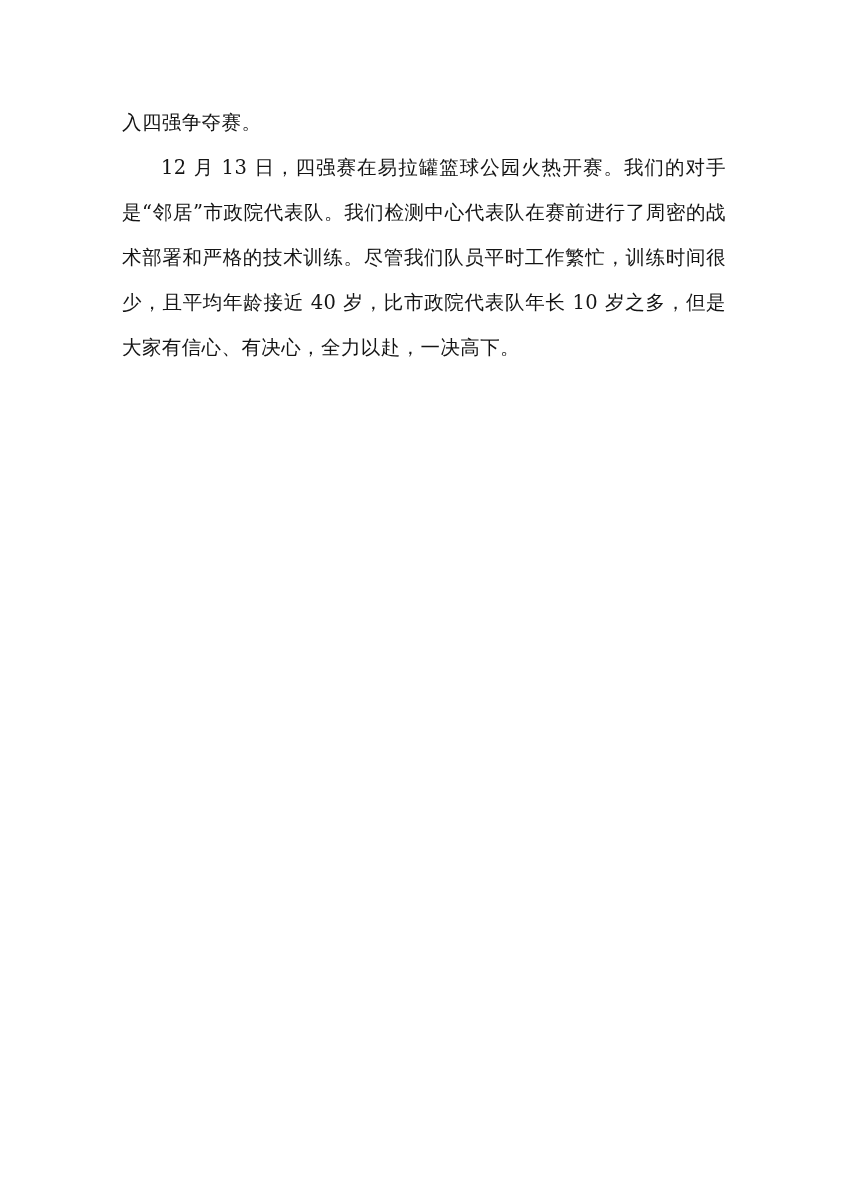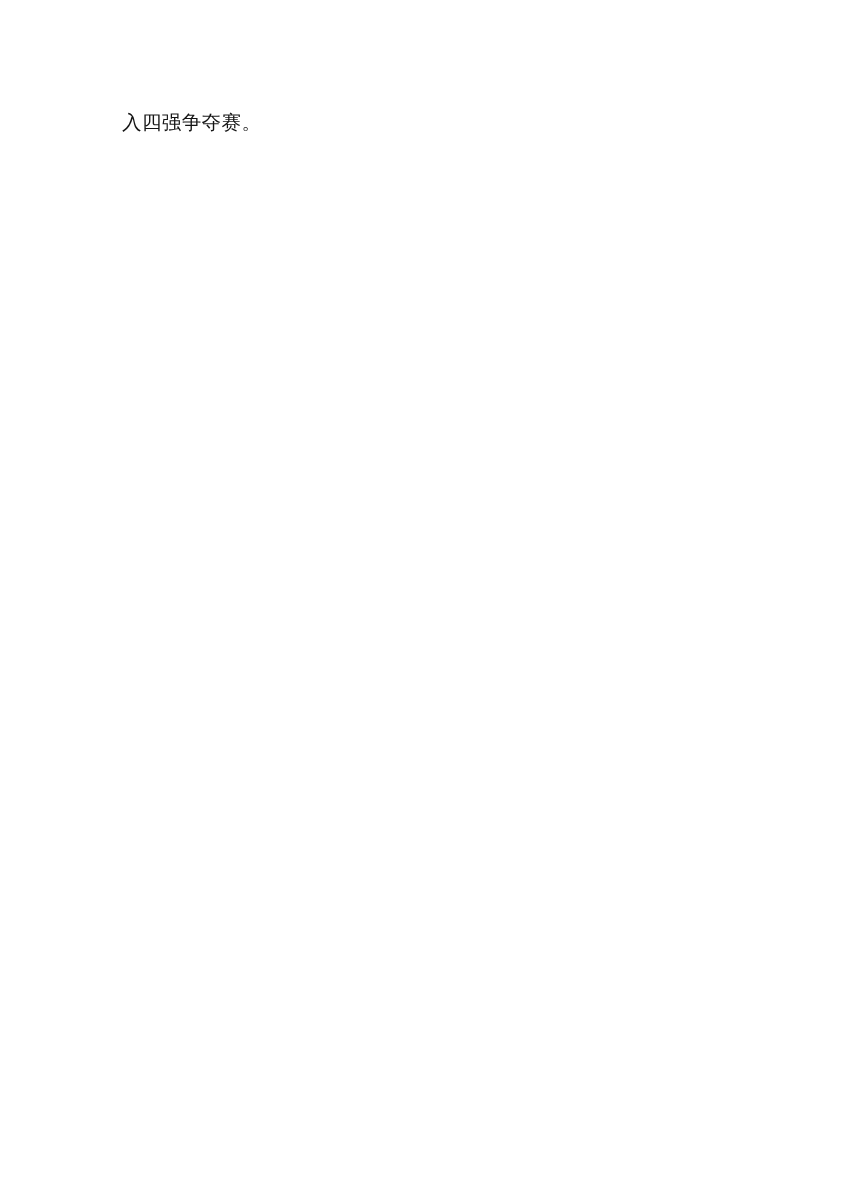--- a/index.html
+++ b/index.html
@@ -37,14 +37,15 @@
   .para.indent {
     text-indent: 39px;
   }
 </style>
 </head>
 <body>
 
 <div class="page">
   <div class="doc-body">
     <p class="para">入四强争夺赛。</p>
+    <p class="para indent">12 月 13 日，四强赛在易拉罐篮球公园火热开赛。我们的对手是“邻居”市政院代表队。我们检测中心代表队在赛前进行了周密的战术部署和严格的技术训练。尽管我们队员平时工作繁忙，训练时间很少，且平均年龄接近 40 岁，比市政院代表队年长 10 岁之多，但是大家有信心、有决心，全力以赴，一决高下。</p>
   </div>
 </div>
 
 </body></html>

